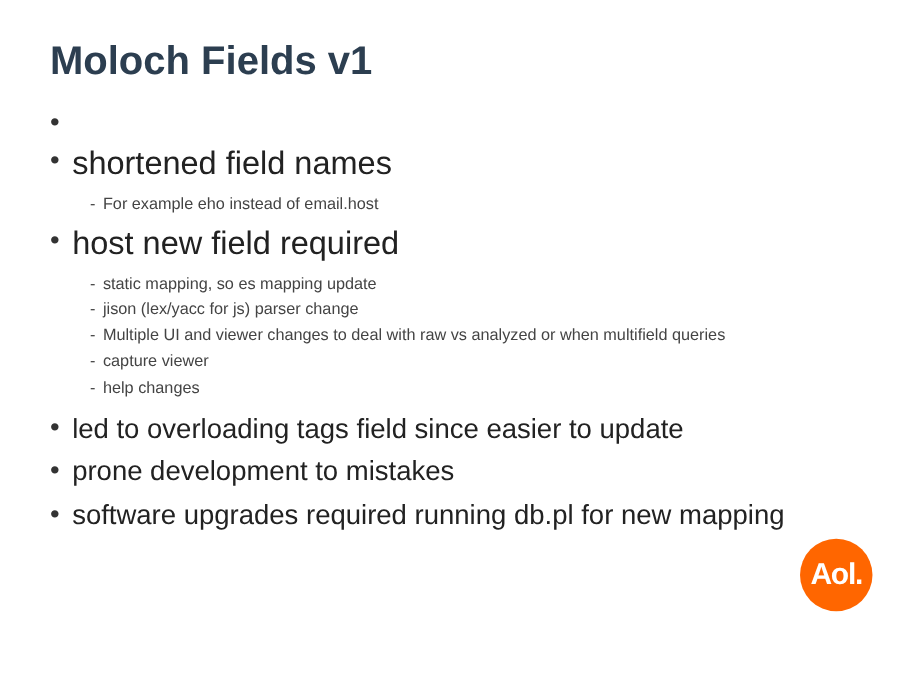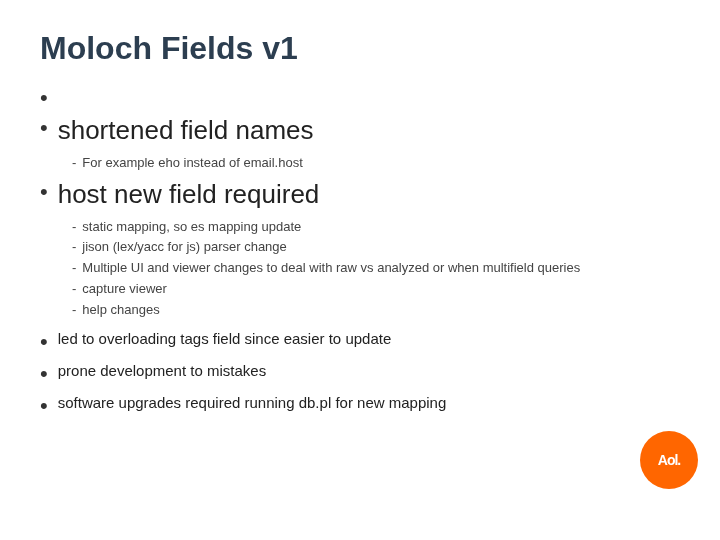--- a/index.html
+++ b/index.html
@@ -50,38 +50,38 @@
       color: #444;
       line-height: 1.6;
       display: flex;
       align-items: flex-start;
     }
     .sub-bullet-dash {
       margin-right: 6px;
       font-size: 13px;
     }
     .bullet-text-small {
-      font-size: 15px;
+      font-size: 22px;
       font-weight: normal;
       line-height: 1.3;
       color: #222;
     }
     .aol-logo {
       position: absolute;
       bottom: 18px;
       right: 22px;
       width: 58px;
       height: 58px;
       border-radius: 50%;
       background: #FF6600;
       display: flex;
       align-items: center;
       justify-content: center;
       color: white;
-      font-size: 14px;
+      font-size: 24px;
       font-weight: bold;
       font-family: Arial, sans-serif;
       letter-spacing: -1px;
     }
     .section-gap {
       margin-bottom: 4px;
     }
   </style>
 </head>
 <body>

